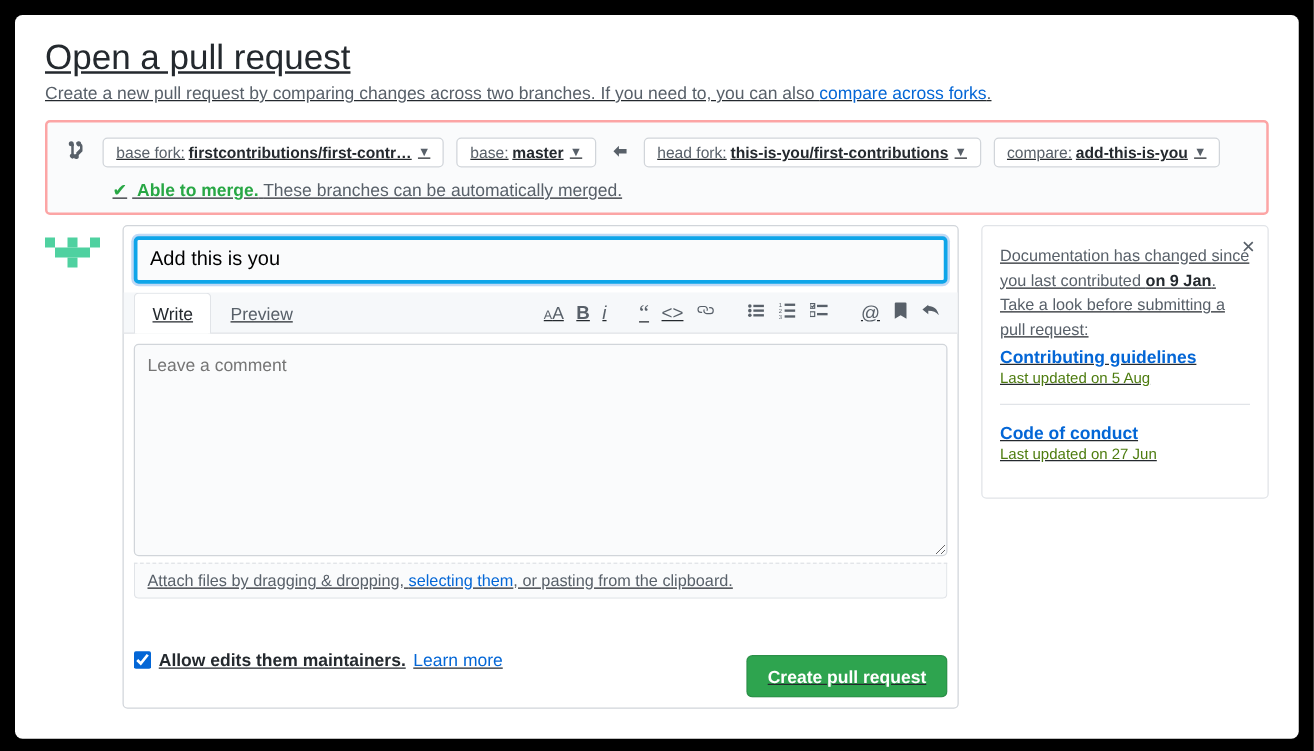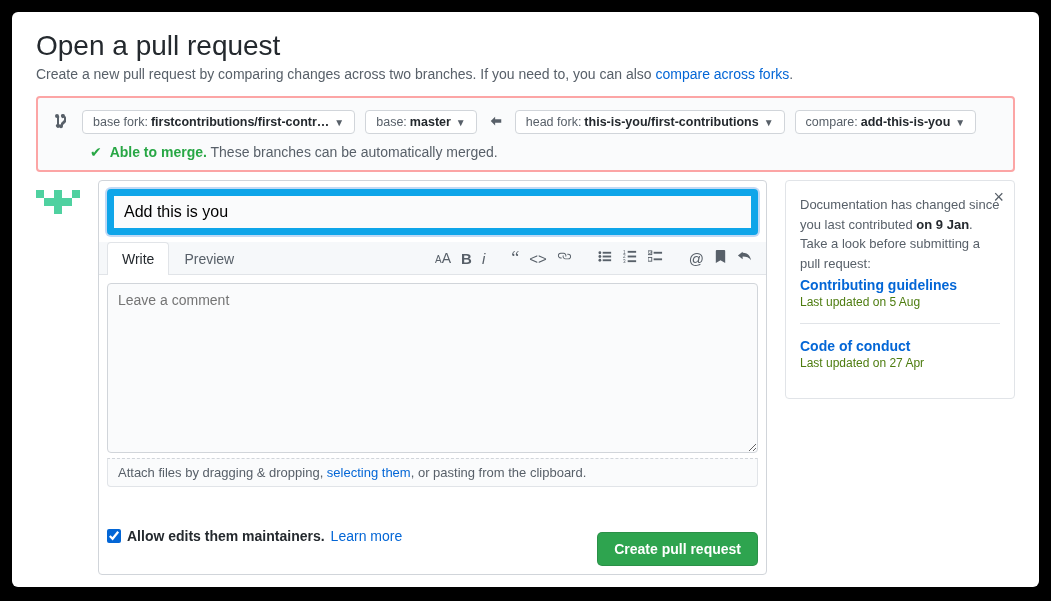--- a/index.html
+++ b/index.html
@@ -6,22 +6,23 @@
     body {
       font-family: -apple-system, BlinkMacSystemFont, "Segoe UI", Helvetica, Arial, sans-serif;
       background: #000;
       padding: 12px;
       font-size: 14px;
       color: #24292e;
     }
     .page {
       background: #fff;
       border-radius: 6px;
-      padding: 18px 24px 12px 24px;
+      padding: 18px 24px 24px 24px;
       min-height: 570px;
+      text-decoration: underline;
     }
     h1 {
       font-size: 28px;
       font-weight: 400;
       margin-bottom: 4px;
     }
     .subhead {
       color: #586069;
       font-size: 14px;
       margin-bottom: 14px;
@@ -90,21 +91,21 @@
       flex: 1;
       border: 1px solid #d1d5da;
       border-radius: 4px;
       min-width: 0;
     }
     .title-input {
       width: calc(100% - 16px);
       margin: 8px;
       padding: 7px 10px;
       font-size: 16px;
-      border: 7px solid #0ea5e9;
+      border: 3px solid #0ea5e9;
       border-radius: 4px;
       box-shadow: 0 0 0 2px rgba(3,102,214,0.25);
       outline: none;
       background: #fafbfc;
     }
     .tabs-row {
       display: flex;
       align-items: center;
       padding: 0 8px;
       border-bottom: 1px solid #e1e4e8;
@@ -369,16 +370,16 @@
 
     <div class="side-col">
       <span class="side-close">×</span>
       <p>
         <span>Documentation has changed since you last contributed </span><strong>on 9 Jan</strong><span>. Take a look before submitting a pull request:</span>
       </p>
       <a href="#" class="side-link">Contributing guidelines</a>
       <div class="side-meta">Last updated on 5 Aug</div>
       <div class="side-divider"></div>
       <a href="#" class="side-link">Code of conduct</a>
-      <div class="side-meta">Last updated on 27 Apr</div>
+      <div class="side-meta">Last updated on 27 Jun</div>
     </div>
   </div>
 </div>
 
 </body></html>

